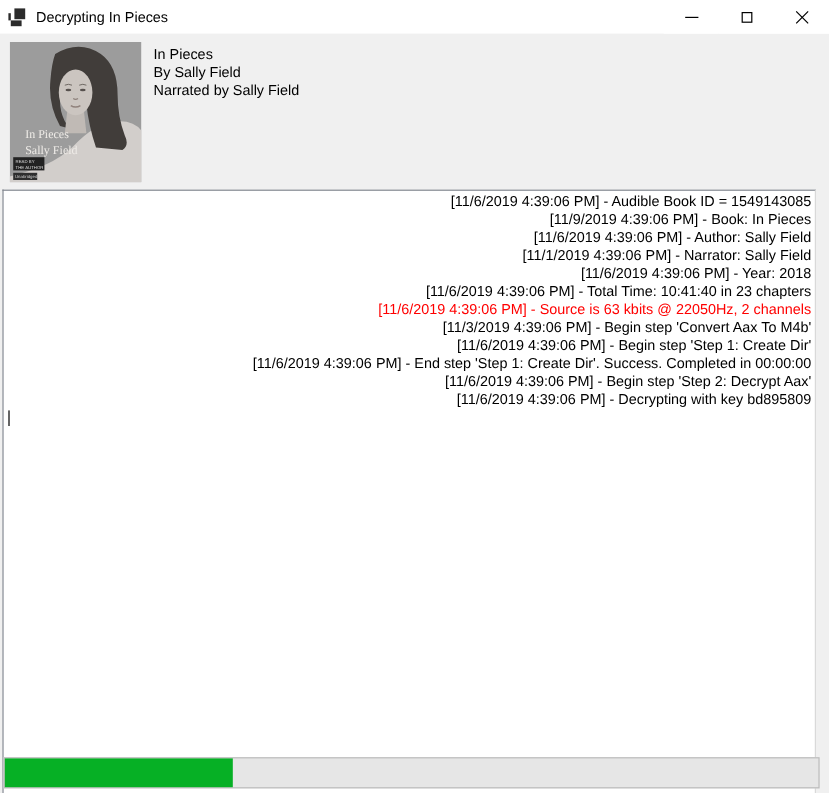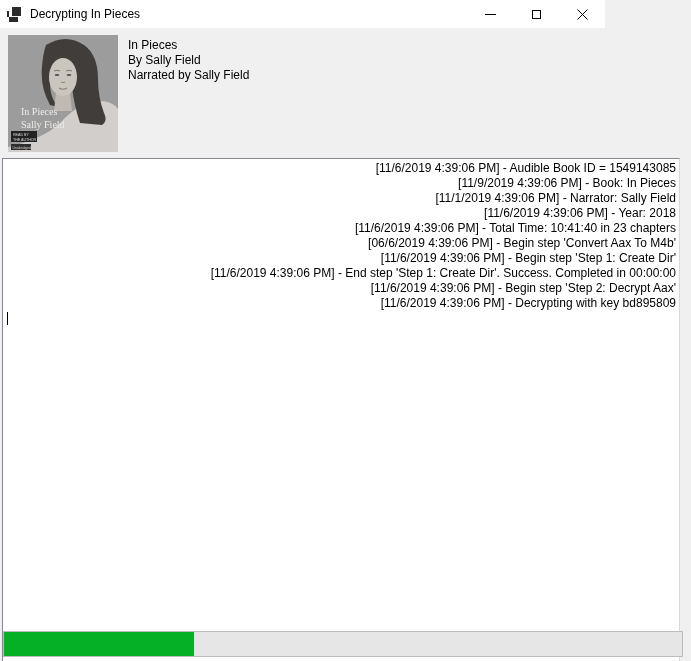--- a/index.html
+++ b/index.html
@@ -12,21 +12,21 @@
   .window {
     position: relative;
     width: 691px;
     height: 661px;
     background: #f0f0f0;
   }
   
   .titlebar {
     position: absolute;
     left: 0; top: 0;
-    width: 605px; height: 28px;
+    width: 691px; height: 28px;
     background: #ffffff;
     display: flex;
     align-items: center;
   }
   .app-icon {
     width: 16px; height: 16px;
     margin-left: 6px;
     display: inline-block;
   }
   .window-title {
@@ -168,24 +168,26 @@
   <div class="book-info">
     <div>In Pieces</div>
     <div>By Sally Field</div>
     <div>Narrated by Sally Field</div>
   </div>
 
   <div class="log">
     <div>
         <div class="log-line">[11/6/2019 4:39:06 PM] - Audible Book ID = 1549143085</div>
         <div class="log-line">[11/9/2019 4:39:06 PM] - Book: In Pieces</div>
+        <div class="log-line">[11/6/2019 4:39:06 PM] - Author: Sally Field</div>
         <div class="log-line">[11/1/2019 4:39:06 PM] - Narrator: Sally Field</div>
         <div class="log-line">[11/6/2019 4:39:06 PM] - Year: 2018</div>
         <div class="log-line">[11/6/2019 4:39:06 PM] - Total Time: 10:41:40 in 23 chapters</div>
-        <div class="log-line">[06/6/2019 4:39:06 PM] - Begin step 'Convert Aax To M4b'</div>
+        <div class="log-line" style="color: rgb(255, 0, 0);">[11/6/2019 4:39:06 PM] - Source is 63 kbits @ 22050Hz, 2 channels</div>
+        <div class="log-line">[11/3/2019 4:39:06 PM] - Begin step 'Convert Aax To M4b'</div>
         <div class="log-line">[11/6/2019 4:39:06 PM] - Begin step 'Step 1: Create Dir'</div>
         <div class="log-line">[11/6/2019 4:39:06 PM] - End step 'Step 1: Create Dir'. Success. Completed in 00:00:00</div>
         <div class="log-line">[11/6/2019 4:39:06 PM] - Begin step 'Step 2: Decrypt Aax'</div>
         <div class="log-line">[11/6/2019 4:39:06 PM] - Decrypting with key bd895809</div>
         <div class="caret-line">
           <span class="caret"></span>
         </div>
       </div>
   </div>
 

